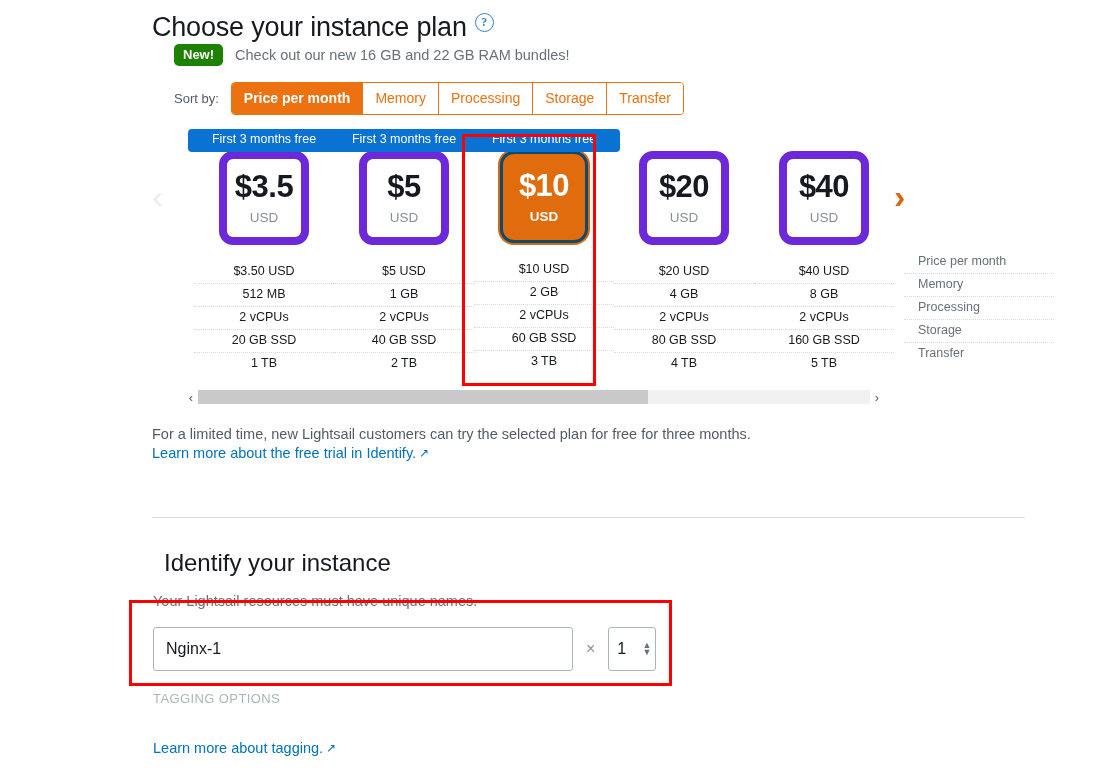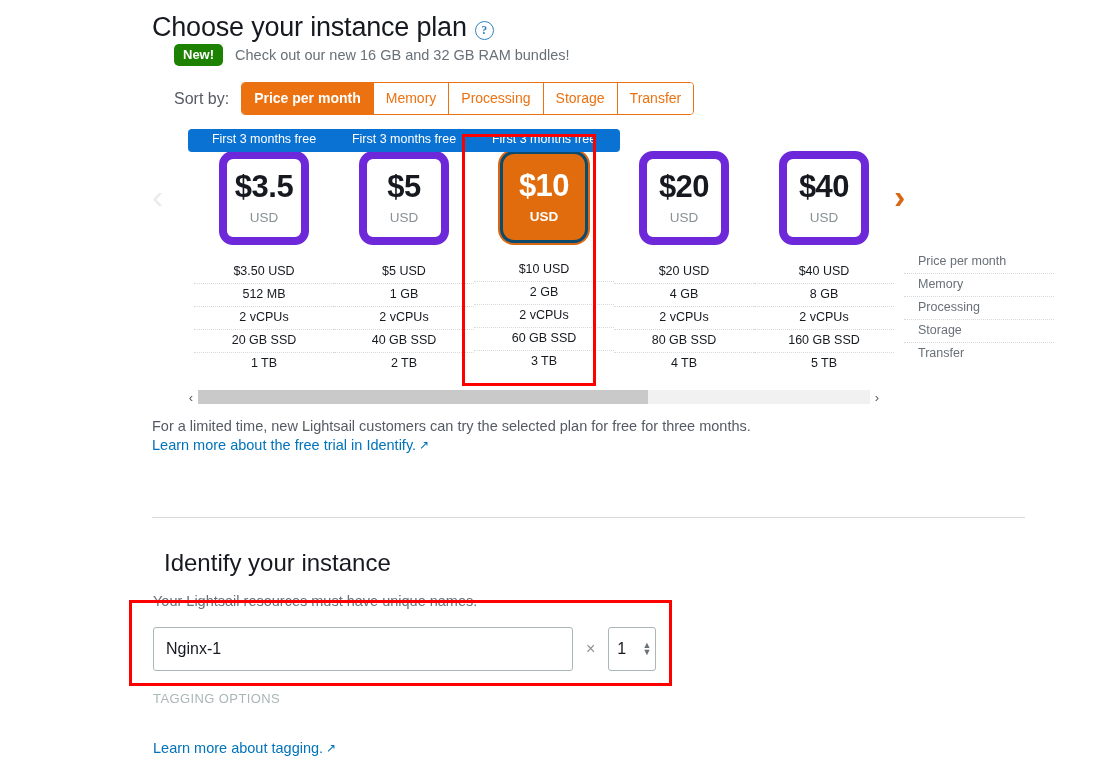--- a/index.html
+++ b/index.html
@@ -11,21 +11,21 @@
     color:#16191f;
     overflow:hidden;
     position:relative;
   }
 
   .page { position:relative; width:1120px; height:778px; }
 
   
   .sec-plan { position:absolute; left:152px; top:10px; width:880px; }
 
-  .h1-row { display:flex; align-items:center; gap:8px; }
+  .h1-row { display:flex; gap:8px; }
   .h1 {
     font-size:27px; font-weight:400; color:#16191f;
     letter-spacing:-0.2px; line-height:34px; margin:0;
   }
   .help-icon {
     width:19px; height:19px; border-radius:50%;
     border:1.6px solid #3184c4; color:#3184c4;
     font-size:12px; font-weight:700; line-height:16px;
     text-align:center; display:inline-block;
     position:relative; top:3px; cursor:pointer;
@@ -34,21 +34,21 @@
 
   .new-row { display:flex; align-items:center; gap:12px; margin-left:22px; }
   .badge-new {
     background:#1d8102; color:#fff; font-size:13px; font-weight:700;
     padding:4px 9px 5px; border-radius:5px; line-height:1;
   }
   .new-text { font-size:14.5px; color:#687078; }
 
   
   .sortrow { display:flex; align-items:center; gap:12px; margin-top:16px; margin-left:22px; }
-  .sortlabel { font-size:16px; color:#545b64; }
+  .sortlabel { font-size:13px; color:#545b64; }
   .tabs {
     display:flex; border:1px solid #ec7211; border-radius:4px; overflow:hidden;
     background:#fff;
   }
   .tab {
     font-size:14px; color:#ec7211; background:#fff;
     padding:6px 12px 7px; border-right:1px solid #ec7211;
     cursor:pointer; white-space:nowrap; line-height:18px;
   }
   .tab:last-child { border-right:none; }
@@ -108,21 +108,21 @@
   
   .scrollrow {
     position:absolute; left:32px; top:260px; width:700px; height:16px;
     display:flex; align-items:center;
   }
   .sb-arrow { width:14px; text-align:center; font-size:13px; color:#545b64; cursor:pointer; line-height:1; }
   .sb-track { flex:1; height:14px; background:#f1f1f1; position:relative; }
   .sb-thumb { position:absolute; left:0; top:0; height:14px; width:67%; background:#c9c9c9; cursor:pointer; }
 
   
-  .trial { position:absolute; left:0px; top:287px; width:760px; }
+  .trial { position:absolute; left:0px; top:295px; width:760px; }
   .trial p { margin:0; font-size:14.5px; color:#545b64; line-height:20px; }
   .link { color:#0073bb; font-size:14.5px; text-decoration:none; cursor:pointer; }
   .ext-ico { display:inline-block; margin-left:3px; font-size:12px; vertical-align:1px; }
 
   .divider { position:absolute; left:152px; top:517px; width:873px; height:1px; background:#d8dbdd; }
 
   
   .sec-id { position:absolute; left:152px; top:536px; width:880px; }
   .h2 { font-size:24px; font-weight:400; color:#16191f; margin:12px; line-height:30px; }
   .sub { font-size:14.5px; color:#687078; margin-top:15px; margin-left:1px; }
@@ -158,21 +158,21 @@
 
   <div class="sec-plan">
 
     <div class="h1-row">
       <h1 class="h1">Choose your instance plan</h1>
       <span class="help-icon">?</span>
     </div>
 
     <div class="new-row">
       <span class="badge-new">New!</span>
-      <span class="new-text">Check out our new 16 GB and 32 GB RAM bundles!</span>
+      <span class="new-text">Check out our new 16 GB and 22 GB RAM bundles!</span>
     </div>
 
     <div class="sortrow">
       <span class="sortlabel">Sort by:</span>
       <div class="tabs">
         <div class="tab active">Price per month</div>
         <div class="tab">Memory</div>
         <div class="tab">Processing</div>
         <div class="tab">Storage</div>
         <div class="tab">Transfer</div>

